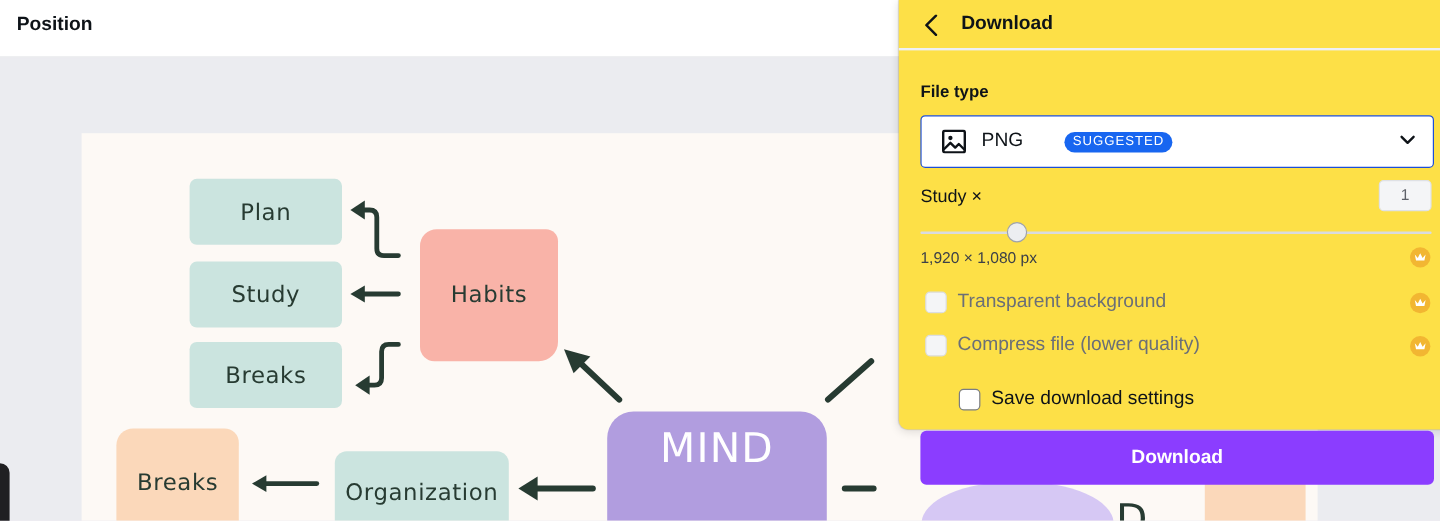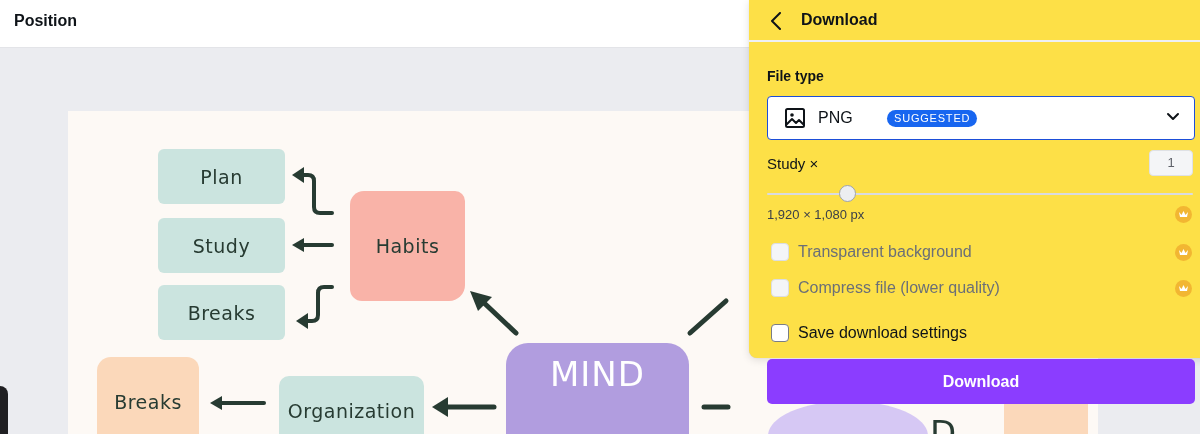--- a/index.html
+++ b/index.html
@@ -176,19 +176,19 @@
   <div class="check-row" style="top:277px;">
     <div class="checkbox"></div>
     <span class="txt">Compress file (lower quality)</span>
   </div>
   <div class="crown" style="top:280px;">
     <svg width="11" height="9" viewBox="0 0 11 9">
         <path d="M1 2 L3.5 5 L5.5 1 L7.5 5 L10 2 L9 7 L2 7 Z" fill="#fff"></path>
       </svg>
   </div>
 
-  <div class="check-row" style="top:322px;">
+  <div class="check-row" style="top:322px;margin-left:28px;">
     <div class="checkbox enabled"></div>
     <span class="txt dark">Save download settings</span>
   </div>
 
   <div class="dl-btn">Download</div>
 </div>
 
 </body></html>

